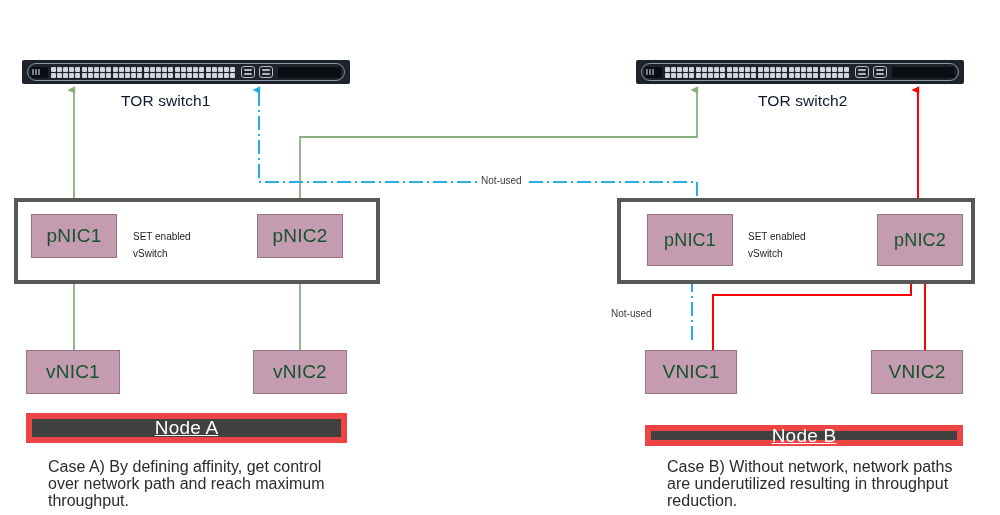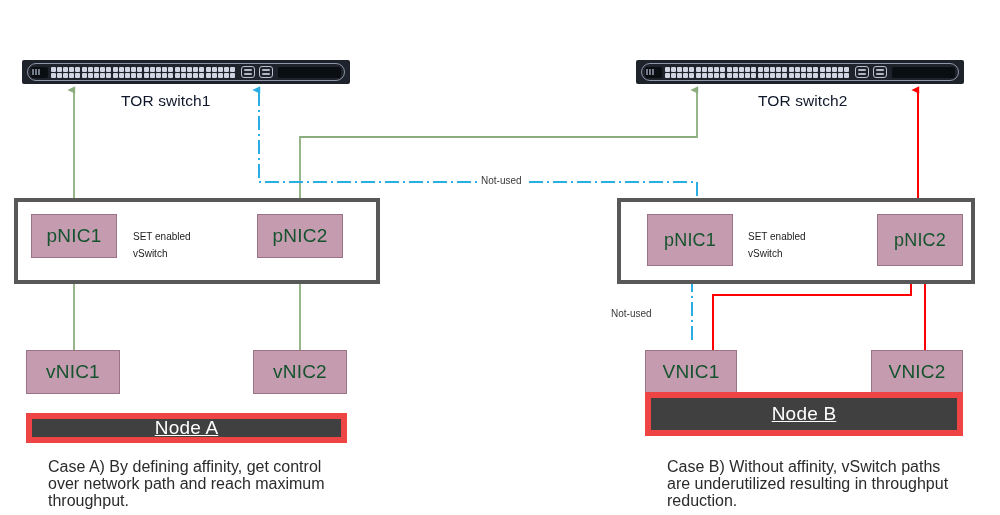--- a/index.html
+++ b/index.html
@@ -443,19 +443,19 @@
   <div class="nic small" style="left:647px; top:214px; width:86px; height:52px;">pNIC1</div>
   <div class="vswitch-label" style="left:748px; top:228px;">SET enabled
 vSwitch</div>
   <div class="nic small" style="left:877px; top:214px; width:86px; height:52px;">pNIC2</div>
 
   <div class="notused-label" style="left:608px; top:308px;">Not-used</div>
 
   <div class="nic" style="left:645px; top:350px; width:92px; height:44px;">VNIC1</div>
   <div class="nic" style="left:871px; top:350px; width:92px; height:44px;">VNIC2</div>
 
-  <div class="node-bar" style="left:645px; top:392px; width:318px; height:44px;">Node B</div>
-
-  <div class="caption" style="left:667px; top:458px; width:300px;">Case B) Without affinity, vSwitch paths
+  <div class="node-bar" style="left:645px; top:425px; width:318px; height:21px;">Node B</div>
+
+  <div class="caption" style="left:667px; top:458px; width:300px;">Case B) Without network, network paths
 are underutilized resulting in throughput
 reduction.</div>
 
 </div>
 
 </body></html>

